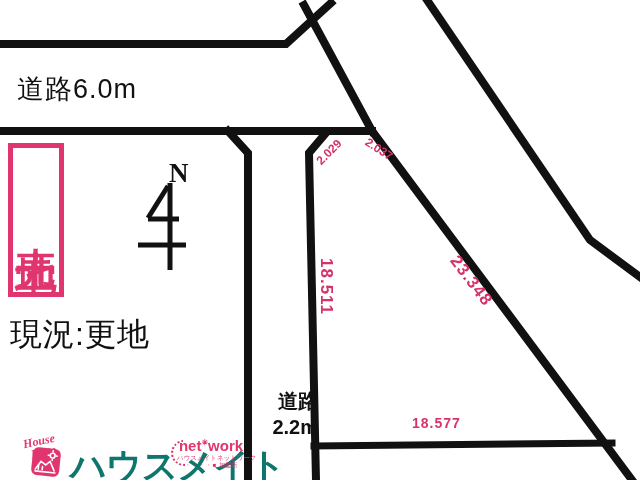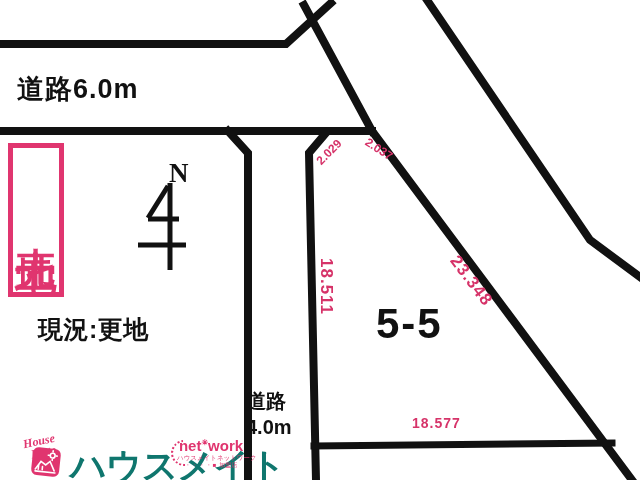--- a/index.html
+++ b/index.html
@@ -7,44 +7,44 @@
     --pink-brand:#e0356f;
     --line-black:#111111;
   }
   html,body{margin:0;padding:0;}
   body{font-family:"Liberation Sans", sans-serif; background:#888;}
   .canvas{
     position:relative; width:640px; height:480px; background:#ffffff;
     overflow:hidden; font-family:"Liberation Sans", sans-serif;
   }
   .abs{position:absolute; white-space:nowrap;}
-  .road-label{color:#111; font-weight:bold; font-size:27px; letter-spacing:1px;}
+  .road-label{color:#111; font-weight:normal; font-size:27px; letter-spacing:1px;}
   .road-label-8{font-size:26px;}
-  .road4{width:72px; text-align:left; font-size:20px; line-height:1.3; font-weight:bold; color:#111;}
+  .road4{width:72px; text-align:right; font-size:20px; line-height:1.3; font-weight:bold; color:#111;}
   .sale-badge{
     left:8px; top:143px; width:46px; height:144px;
     border:5px solid var(--pink-brand);
     display:flex; align-items:center; justify-content:center;
     background:#fff;
   }
   .sale-badge span{
     writing-mode:vertical-rl; text-orientation:upright;
     color:var(--pink-brand); font-size:41px; font-weight:bold; line-height:1;
     letter-spacing:4px;
   }
   .north-n{left:169px; top:158px; font-family:"Liberation Serif", serif; font-weight:bold; font-size:27px; color:#111;}
   .plot-number{left:376px; top:300px; font-size:42px; font-weight:600; color:#111; letter-spacing:2px;}
   .meas{color:var(--pink-label); font-weight:bold;}
   .meas-v{left:316px; top:258px; writing-mode:vertical-rl; font-size:17px; letter-spacing:1px;}
   .meas-d{left:471px; top:281px; font-size:17px; letter-spacing:1px;
           transform:translate(-50%,-50%) rotate(53deg);}
   .meas-s{left:412px; top:415px; font-size:14px; letter-spacing:1px;}
   .meas-c1{left:329px; top:152px; font-size:12px; transform:translate(-50%,-50%) rotate(-45deg);}
   .meas-c2{left:379px; top:149px; font-size:12px; transform:translate(-50%,-50%) rotate(33deg);}
-  .detail{left:10px; color:#111; font-weight:bold; font-size:25px; letter-spacing:0.5px;margin-left:28px;}
+  .detail{left:10px; color:#111; font-weight:normal; font-size:32px; letter-spacing:0.5px;}
   
   .hm-script{left:5px; top:437px; width:60px; height:40px;}
   .hm-script .w1,.hm-script .w2{
     position:absolute; font-family:"Liberation Serif", serif; font-style:italic; font-weight:bold;
     color:var(--pink-brand); font-size:12px; transform:rotate(-12deg);
   }
   .hm-script .w1{left:18px; top:-3px;}
   .hm-script .w2{left:26px; top:8px;}
   .hm-badge{
     position:absolute; left:27px; top:11px; width:28px; height:28px;
@@ -84,30 +84,29 @@
       <path d="M 170,183 L 170,270"></path>
       <path d="M 168,186 L 148,218"></path>
       <path d="M 148,219 L 179,219"></path>
       <path d="M 138,245 L 186,245"></path>
     </g>
   </svg>
 
   <div class="abs road-label" style="left:17px; top:71px">道路6.0m</div>
   <div class="abs road4" style="left:246px; top:388px">
     <div>道路</div>
-    <div>4.0m</div>
+    <div>2.2m</div>
   </div>
 
   <div class="abs sale-badge">
     <span>売土地</span>
   </div>
 
   <div class="abs north-n">N</div>
 
-  <div class="abs plot-number">5-5</div>
 
   <div class="abs meas meas-v">18.511</div>
   <div class="abs meas meas-d">23.348</div>
   <div class="abs meas meas-s">18.577</div>
   <div class="abs meas meas-c1">2.029</div>
   <div class="abs meas meas-c2">2.037</div>
 
   <div class="abs detail" style="top:313px">現況:更地</div>
 
   <div class="abs hm-script">

